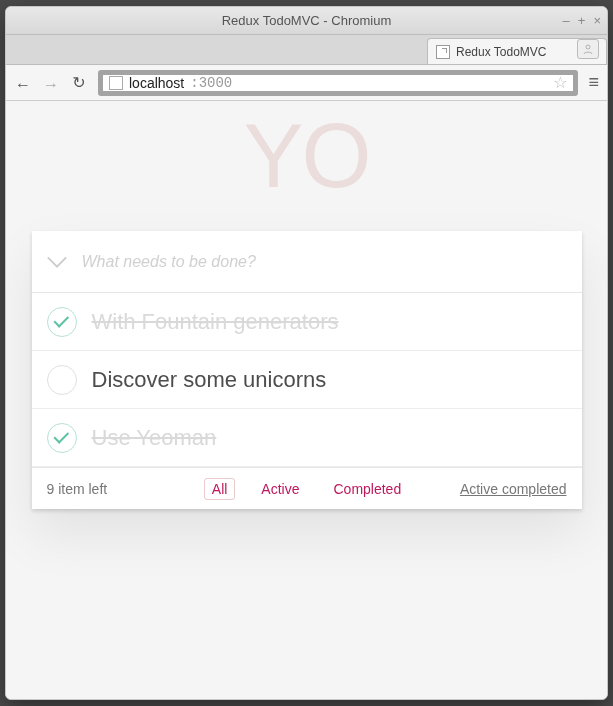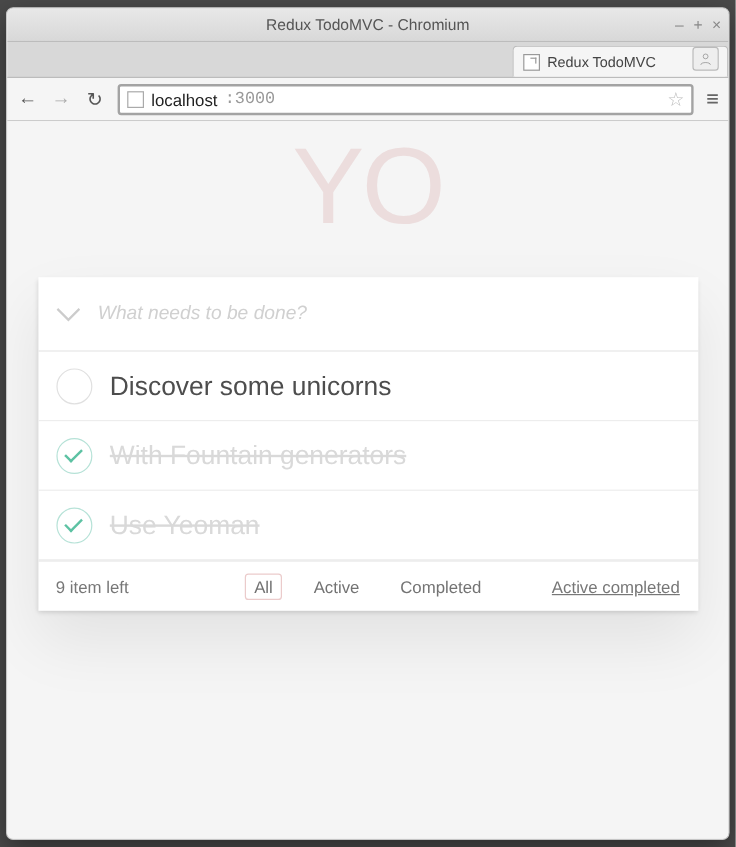--- a/index.html
+++ b/index.html
@@ -83,21 +83,21 @@
     display: flex; align-items: center;
     padding: 0 8px; gap: 10px;
   }
   .toolbar .navbtn {
     color: #555; font-size: 16px; cursor: pointer;
     width: 18px; text-align: center;
   }
   .toolbar .navbtn.fwd { color: #aaa; }
   .omnibox {
     flex: 1; height: 26px;
-    border: 2px solid #a3a3a3;
+    border: 5px solid #a3a3a3;
     border-radius: 3px;
     background: #fff;
     display: flex; align-items: center;
     padding: 0 6px; gap: 6px;
     font-size: 14px;
   }
   .omnibox .page-ico {
     width: 14px; height: 14px; border: 1px solid #aaa; background: #fff;
   }
   .omnibox .host { color: #222; }
@@ -202,21 +202,21 @@
   .footer .count { flex: 0 0 auto; }
   .filters {
     position: absolute; left: 0; right: 0;
     display: flex; justify-content: center; gap: 18px;
   }
   .filters .filter {
     padding: 2px 7px;
     border: 1px solid transparent;
     border-radius: 3px;
     cursor: pointer;
-    color: #737373;
+    color: #be185d;
     text-align: right;
   }
   .filters .filter.selected {
     border-color: rgba(175,47,47,0.25);
   }
   .clear-completed {
     margin-left: auto;
     text-decoration: underline;
     cursor: pointer;
     color: #777;
@@ -270,31 +270,31 @@
       <div class="new-todo-row">
         <span class="toggle-all">
           <svg viewBox="0 0 24 14">
               <polyline points="2,2 12,12 22,2"></polyline>
             </svg>
         </span>
         <input class="new-todo" placeholder="What needs to be done?" style="">
       </div>
 
       <ul class="todo-list">
+        <li class="todo-item completed">
+          <span class="check">
+            <span class="circle"></span>
+          </span>
+          <span class="label">With Fountain generators</span>
+        </li>
         <li class="todo-item">
           <span class="check">
             <span class="circle"></span>
           </span>
           <span class="label">Discover some unicorns</span>
-        </li>
-        <li class="todo-item completed">
-          <span class="check">
-            <span class="circle"></span>
-          </span>
-          <span class="label">With Fountain generators</span>
         </li>
         <li class="todo-item completed">
           <span class="check">
             <span class="circle"></span>
           </span>
           <span class="label">Use Yeoman</span>
         </li>
       </ul>
 
       <footer class="footer">

